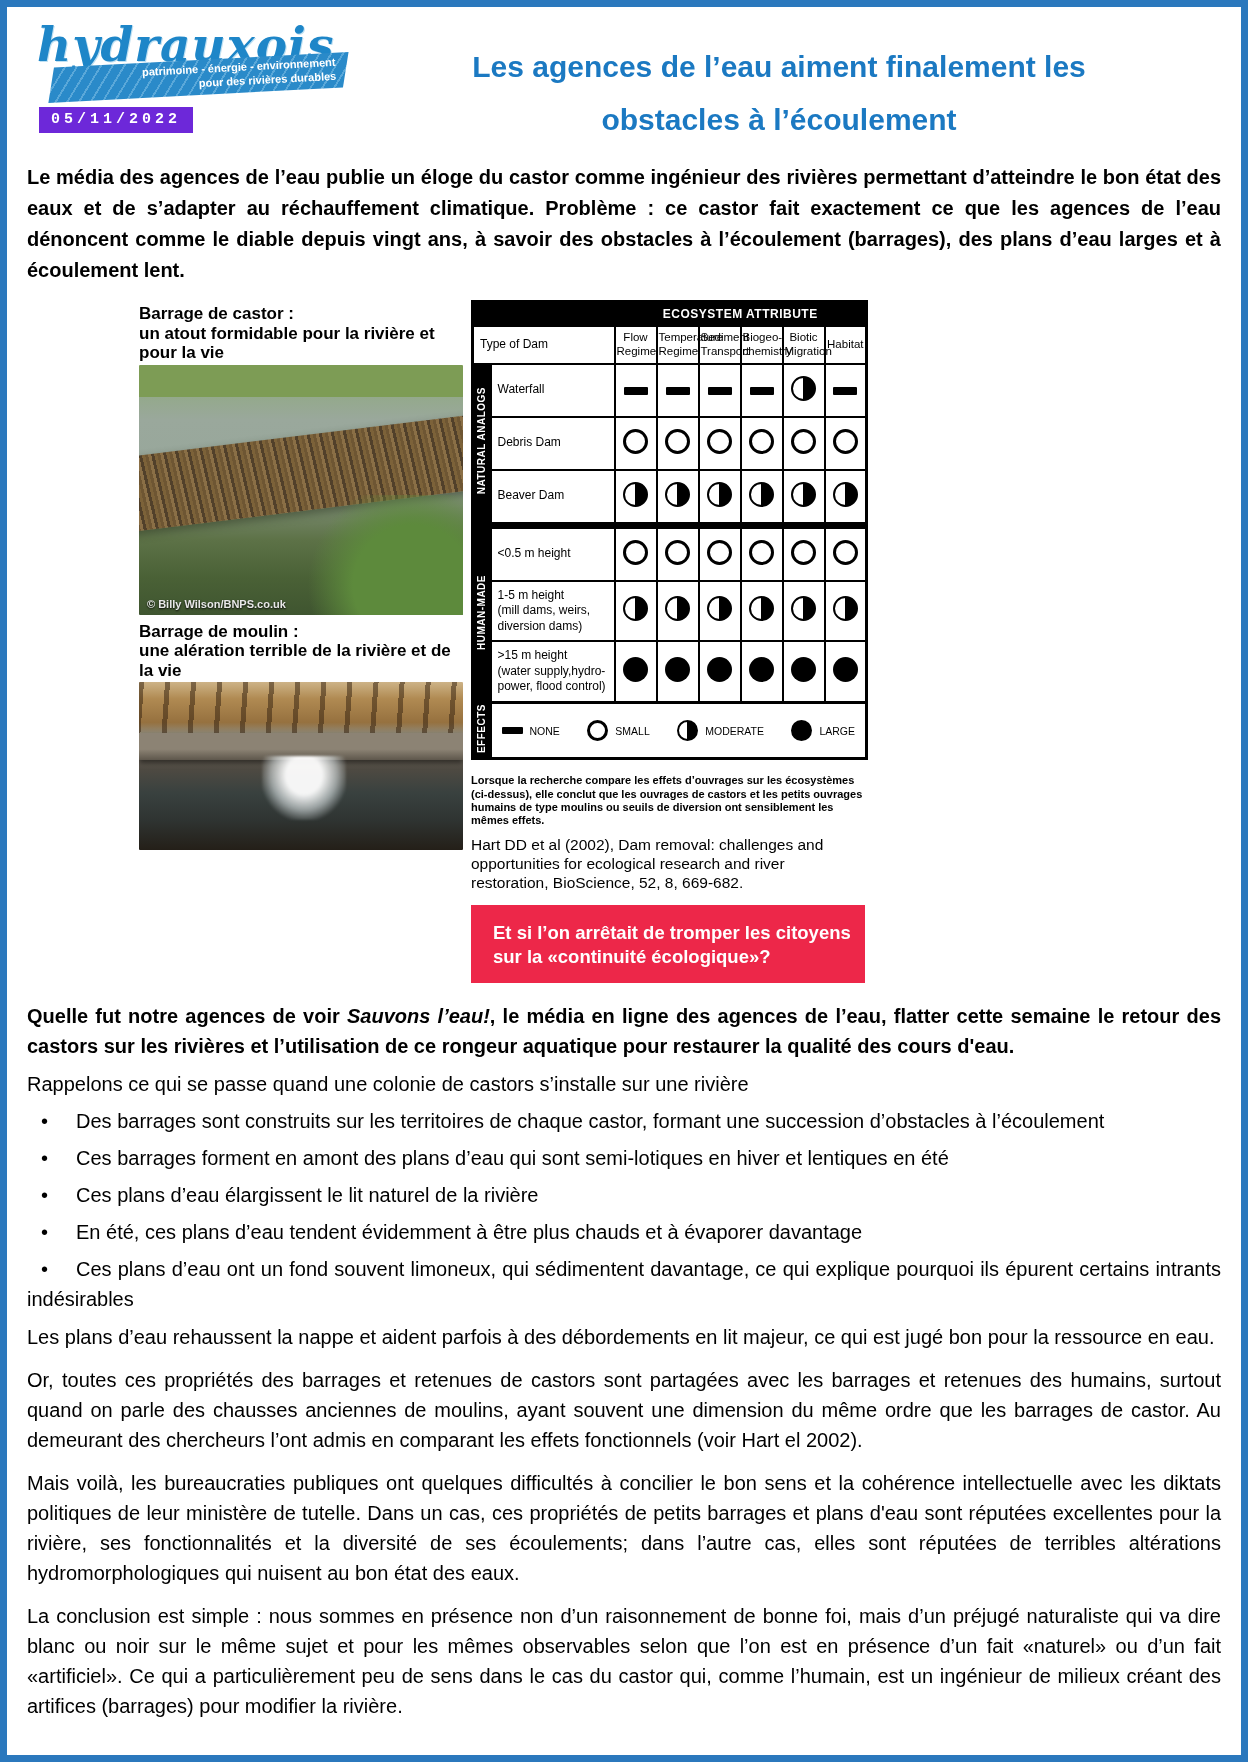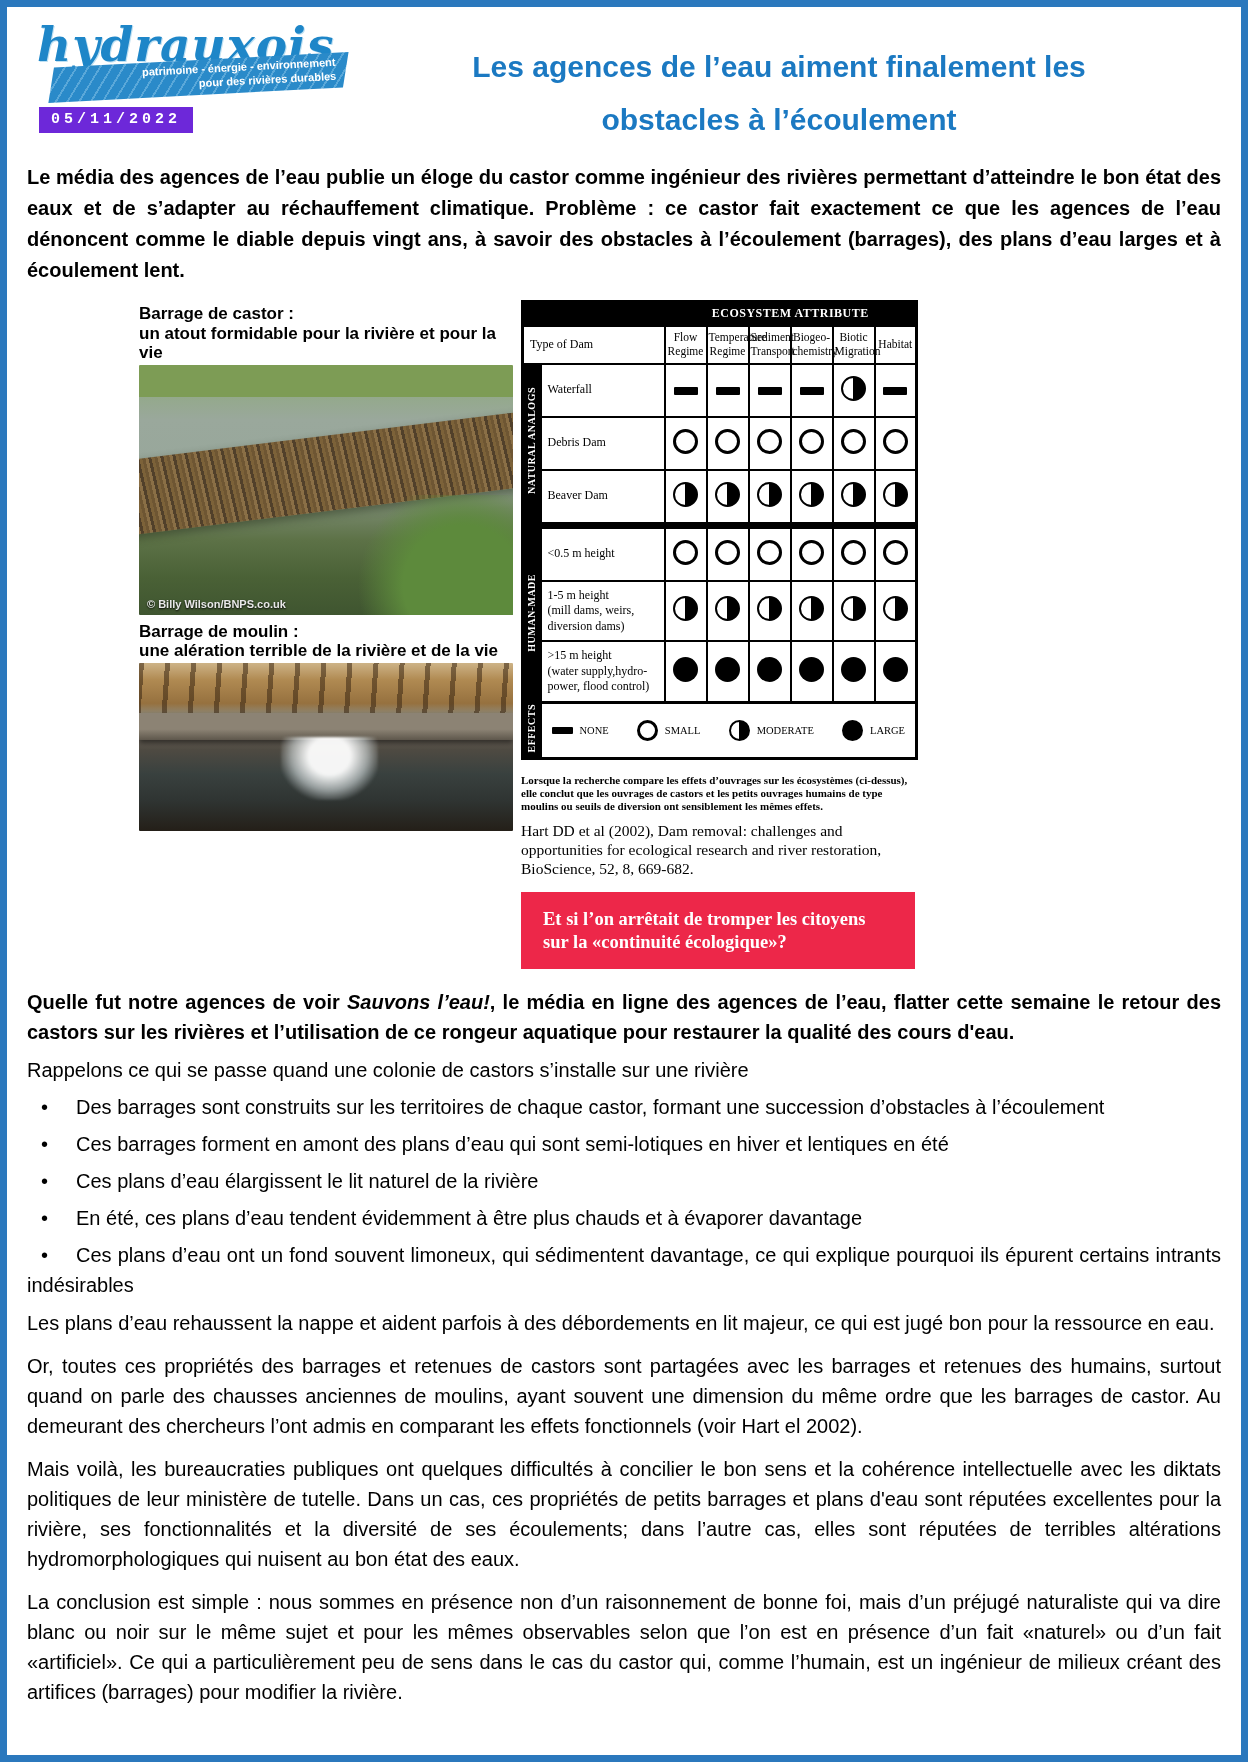--- a/index.html
+++ b/index.html
@@ -46,21 +46,21 @@
 
   
   .intro {
     margin-top: 16px;
     font-weight: 700; font-size: 20px; line-height: 1.55;
     text-align: justify;
   }
 
   
   .figure-row { display: flex; gap: 8px; margin: 14px 0 18px 112px; }
-  .photos-col { width: 374px; flex: 0 0 auto; }
+  .photos-col { width: 324px; flex: 0 0 auto; }
   .caption { font-weight: 700; font-size: 17px; line-height: 1.15; margin: 4px 0 2px 0; }
   .photo { width: 100%; position: relative; overflow: hidden; border-radius: 1px; }
   .photo1 {
     height: 250px;
     background: linear-gradient(180deg, #7d9c55 0%, #7d9c55 13%, #94a98c 13%, #9aa89c 22%,
                 #98a79b 40%, #7d8d74 55%, #5d7247 70%, #4a6136 85%, #3f5530 100%);
   }
   .photo1 .dam {
     position: absolute; left: -6%; top: 28%; width: 116%; height: 30%;
     transform: rotate(-7deg); border-radius: 10px;
@@ -89,21 +89,21 @@
     background: linear-gradient(180deg, #8c8374 0 60%, #5e574c 100%);
     box-shadow: 0 3px 5px rgba(0,0,0,.5);
   }
   .photo2 .cascade {
     position: absolute; top: 44%; left: 38%; width: 26%; height: 38%;
     background: radial-gradient(ellipse at 50% 30%, rgba(255,255,255,.95) 0 30%, rgba(230,238,240,.55) 55%, rgba(230,238,240,0) 75%);
     filter: blur(1px);
   }
 
   
-  .table-col { width: 394px; flex: 0 0 auto; font-family: Liberation Serif, serif; }
+  .table-col { width: 394px; flex: 0 0 auto; }
   table.etable { border-collapse: collapse; width: 394px; border: 3px solid #000; table-layout: fixed; }
   .etable td { border: 2px solid #000; vertical-align: middle; }
   .etable .bandL, .etable .band { background: #000; color: #fff; height: 24px; border-color: #000; }
   .etable .band { font-weight: 700; font-size: 12px; text-align: center; letter-spacing: .5px; border-left: 2px solid #fff; }
   .etable .colhead { font-size: 11.5px; text-align: center; line-height: 1.15; padding: 4px 1px; height: 38px; }
   .etable .typehead { text-align: left; padding-left: 6px; font-size: 12px; }
   .etable .gbar { background: #000; padding: 0; text-align: center; }
   .etable .gbar span {
     writing-mode: vertical-rl; transform: rotate(180deg);
     color: #fff; font-size: 10px; font-weight: 700; letter-spacing: .5px; white-space: nowrap;

